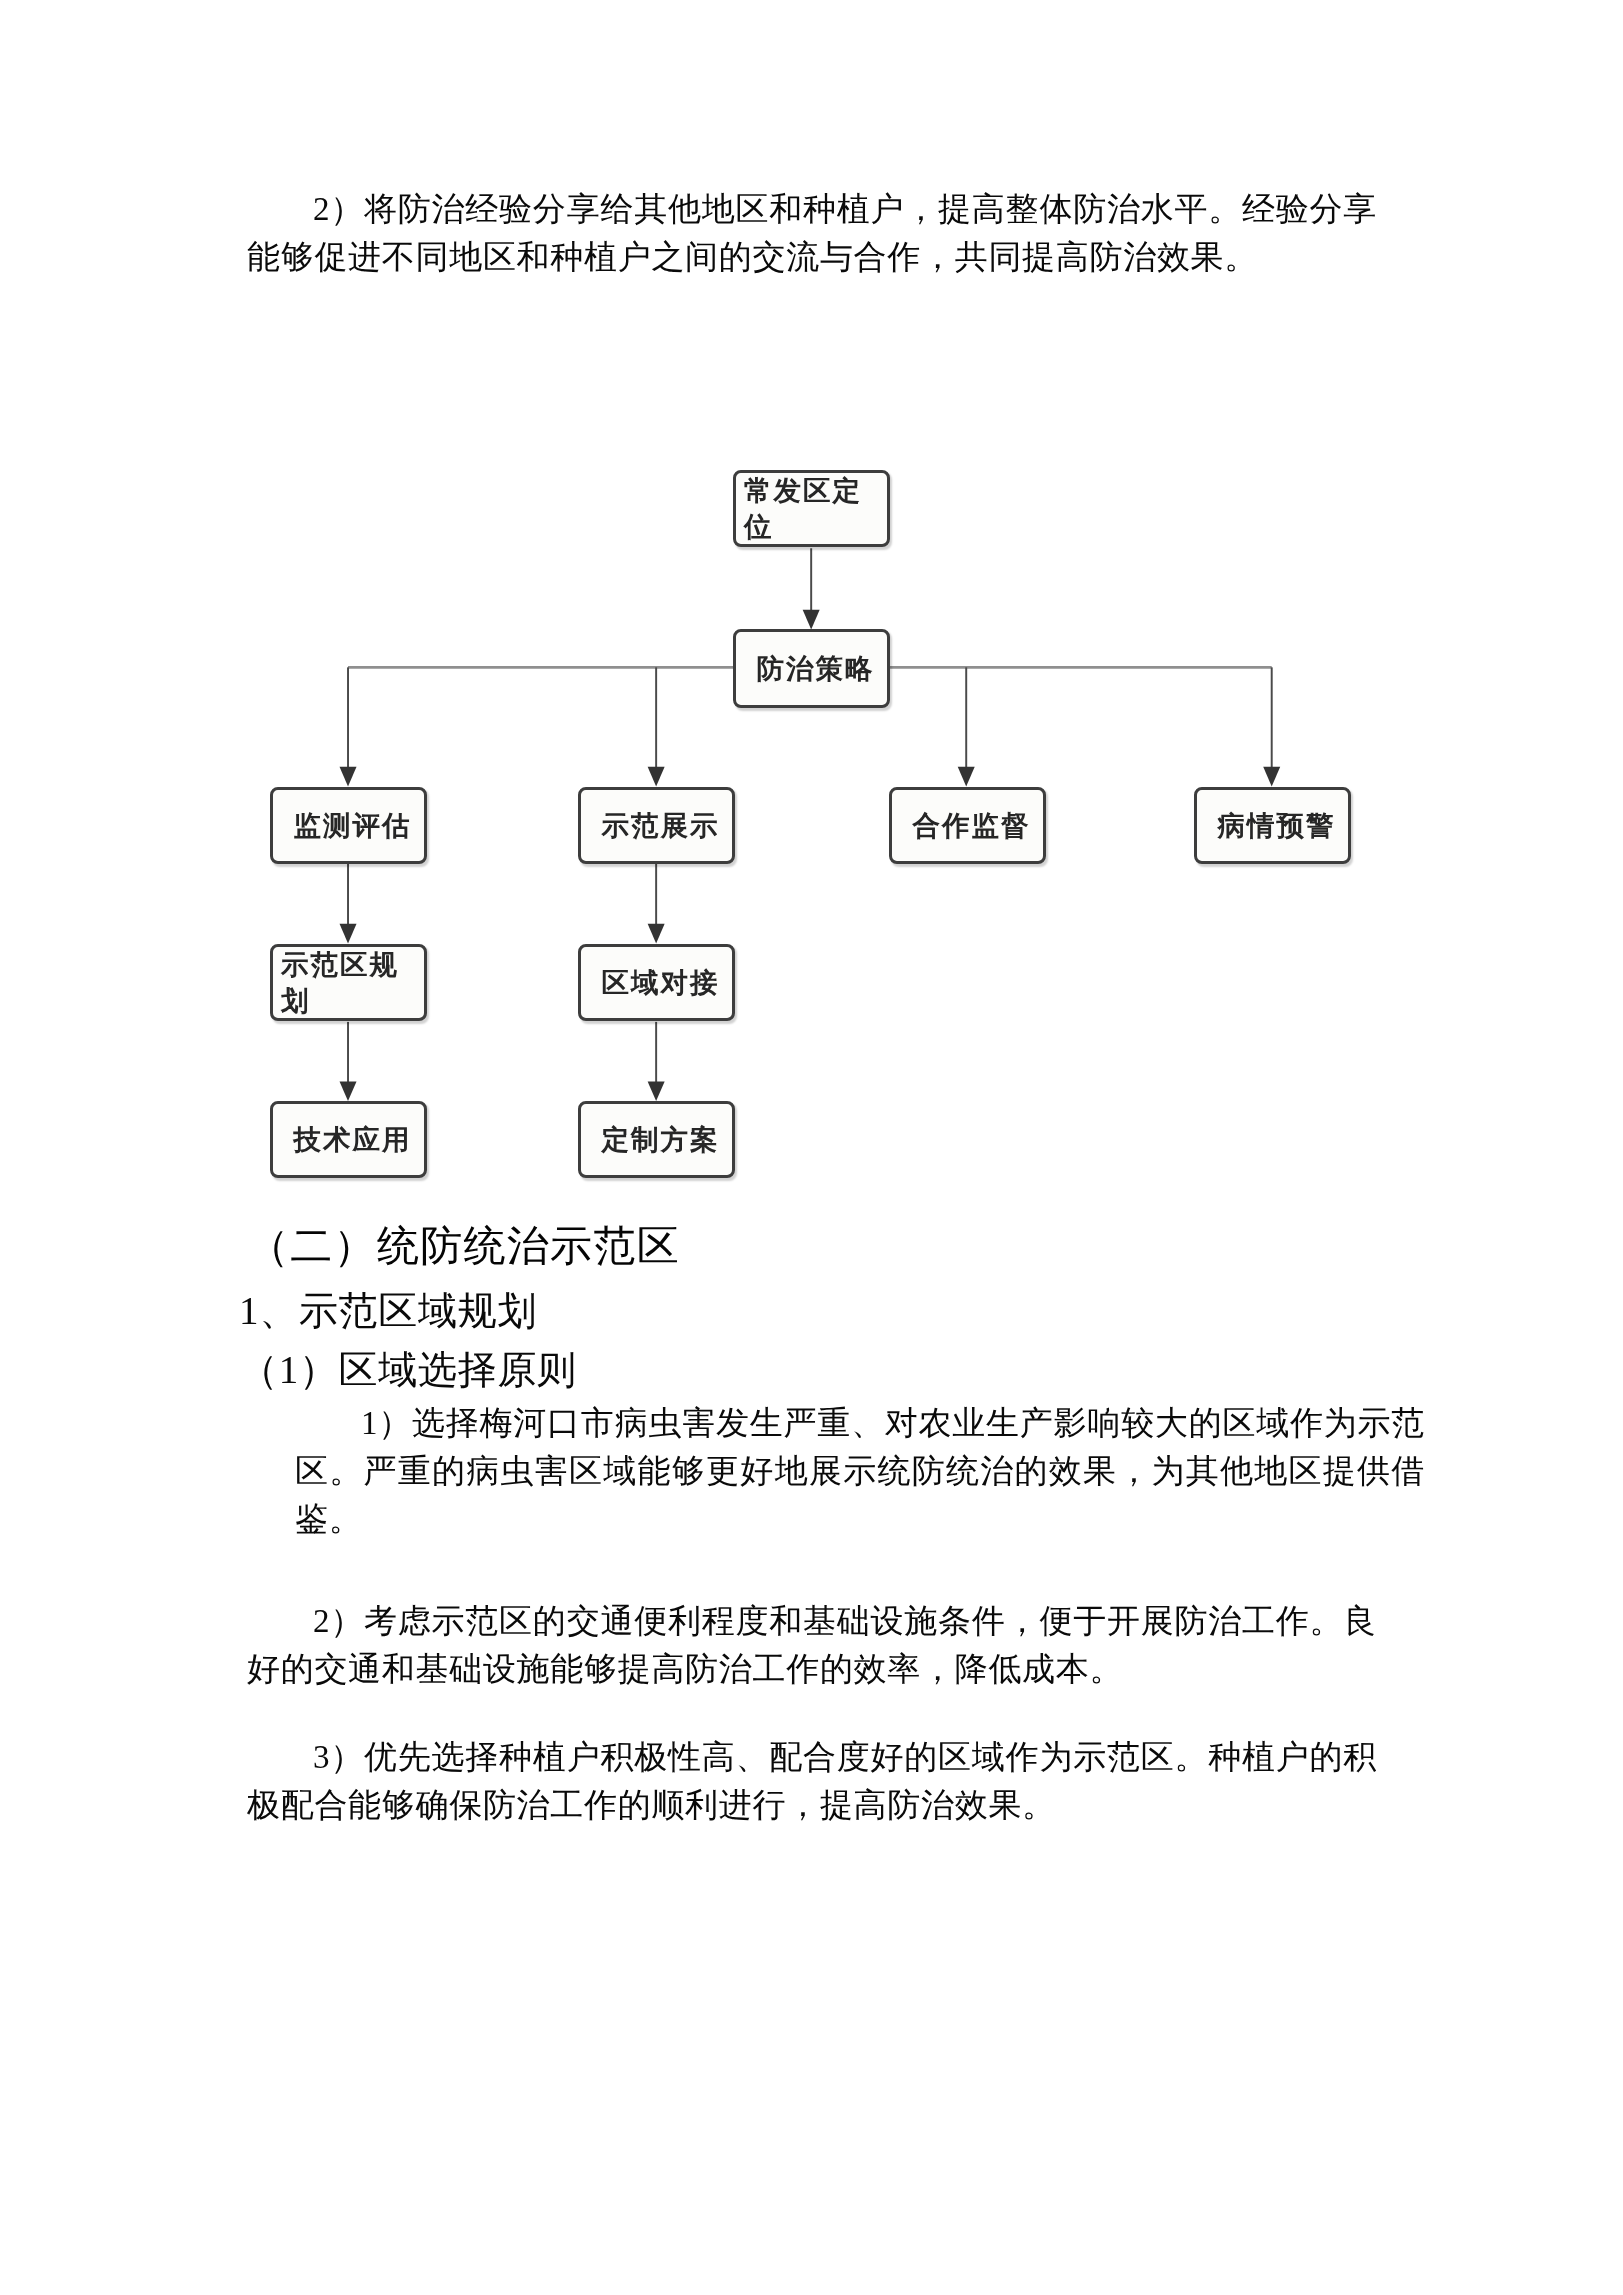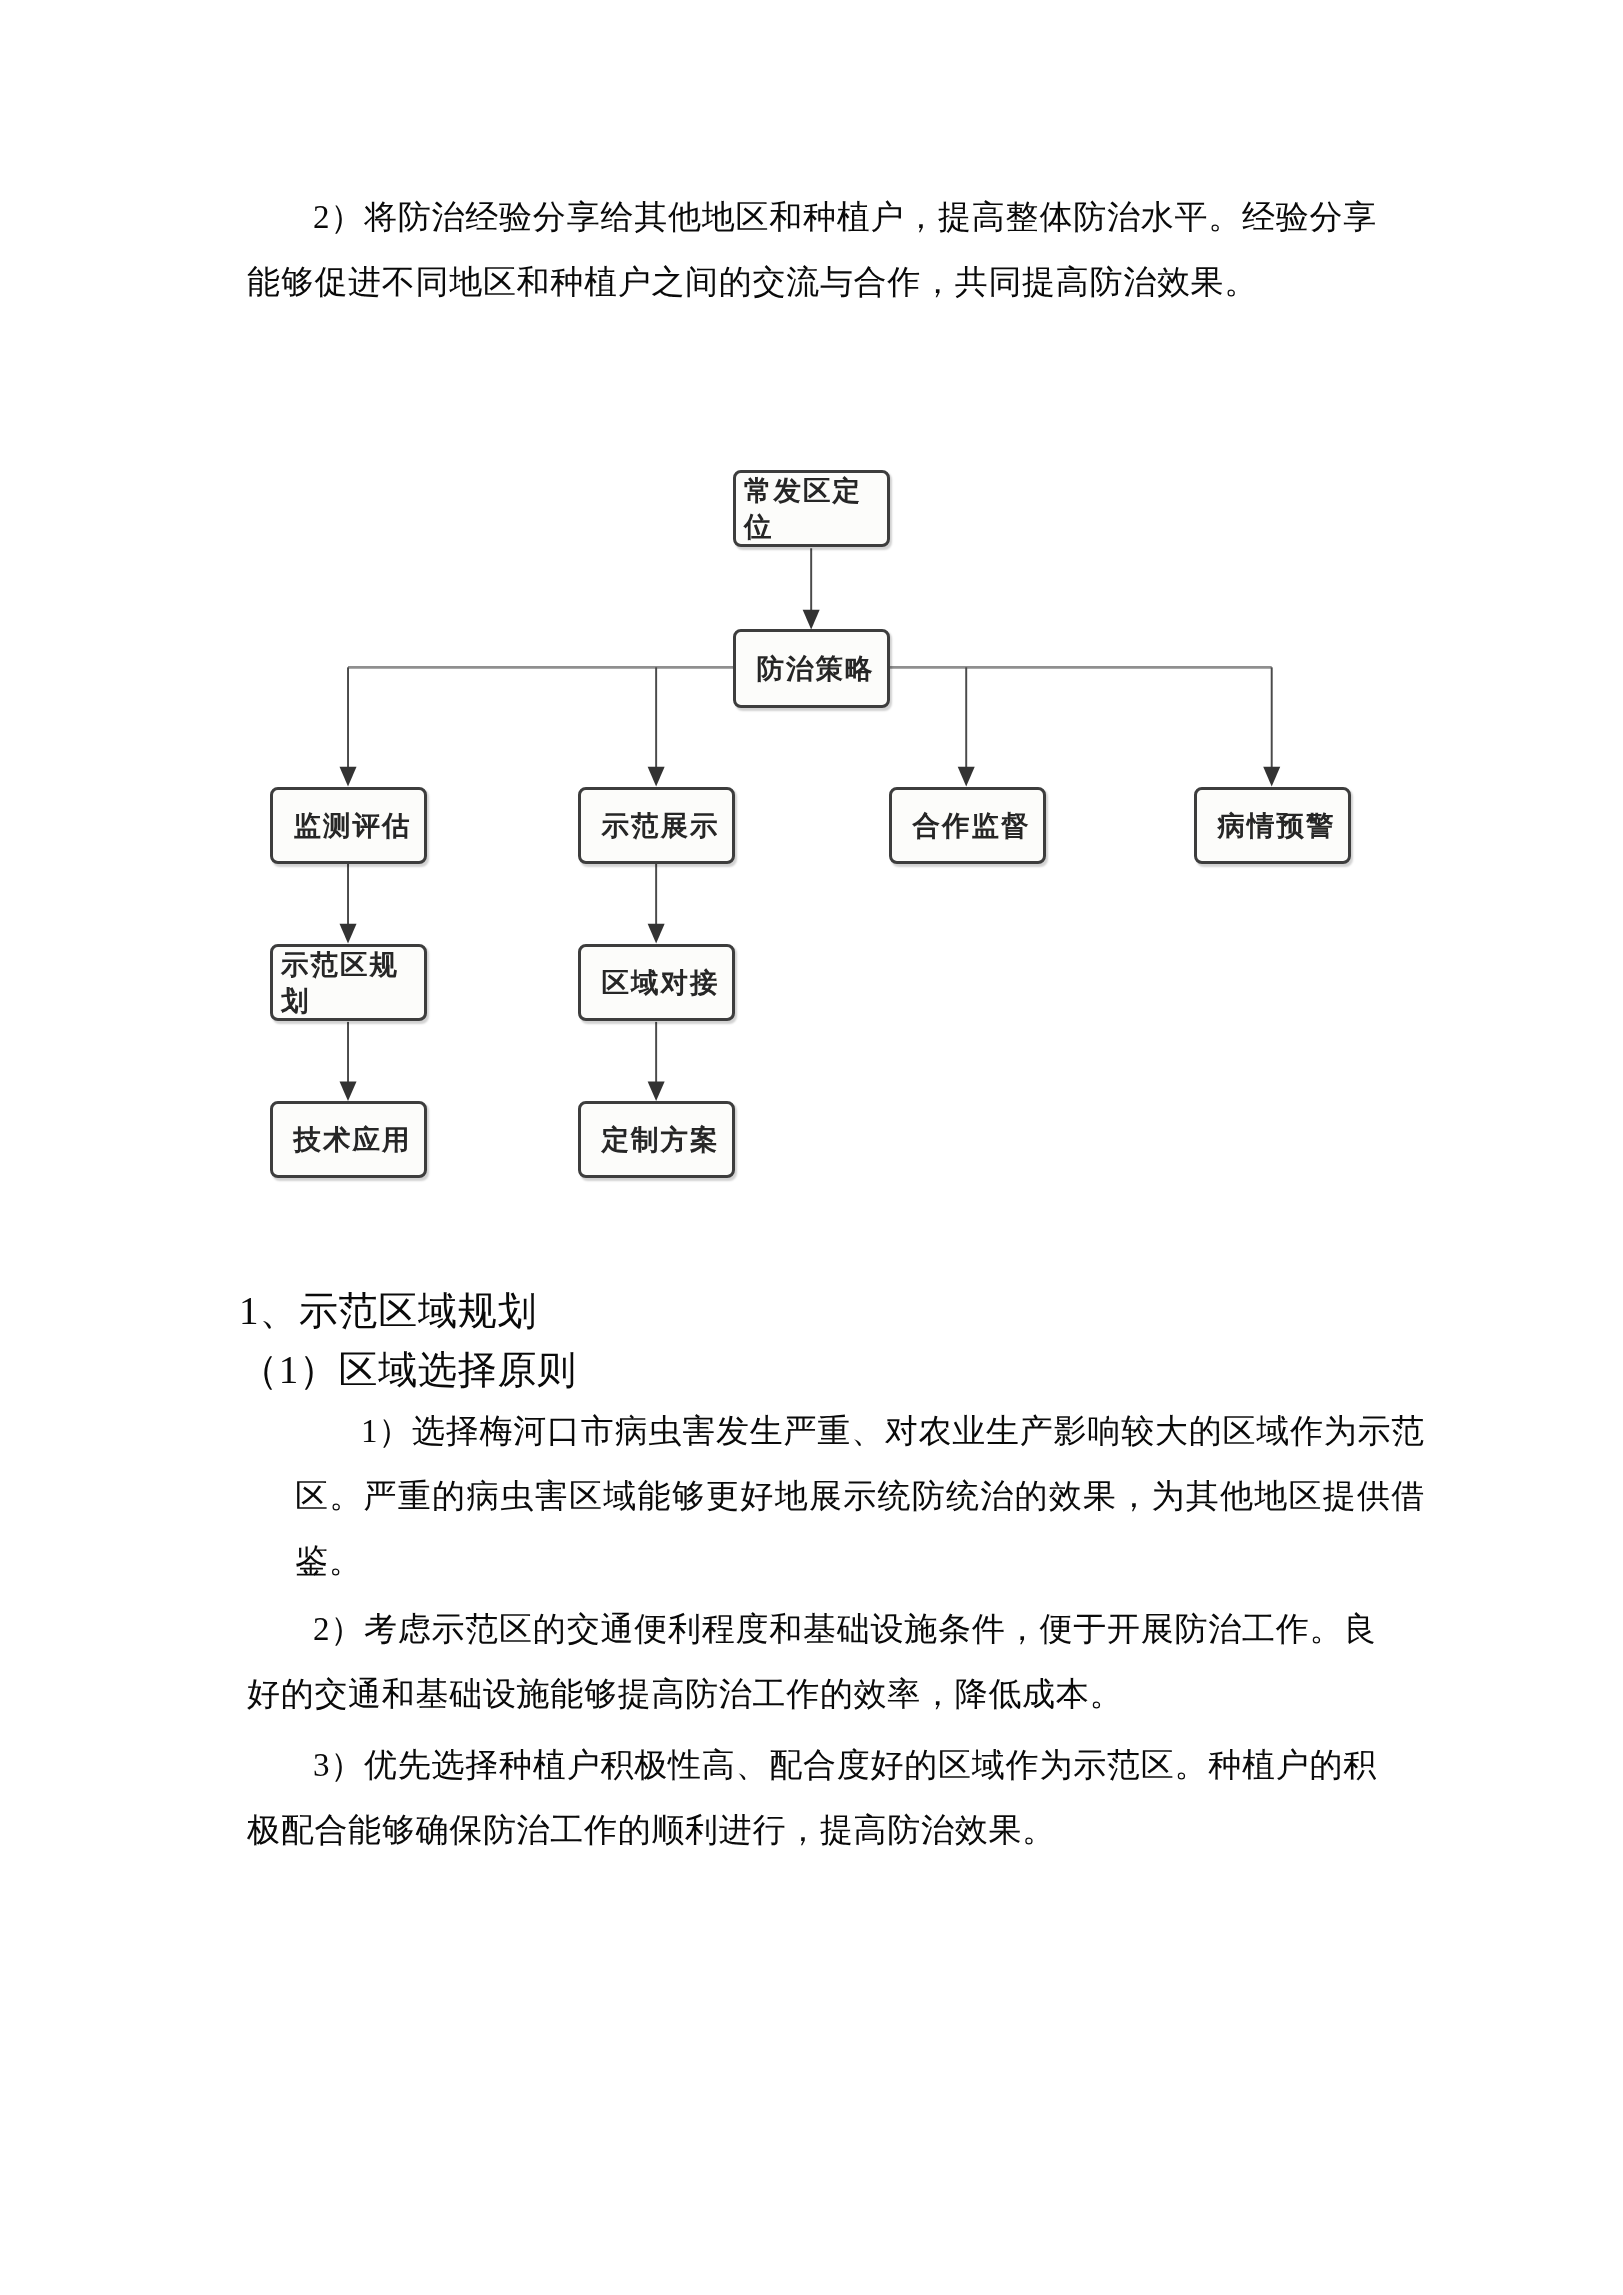--- a/index.html
+++ b/index.html
@@ -11,21 +11,21 @@
     font-family:"Liberation Serif","DejaVu Serif",serif;
     color:#0a0a0a;
     overflow:hidden;
   }
   
   .textblock{
     position:absolute;
     left:247px;
     width:1130px;
     font-size:33px;
-    line-height:65px;
+    line-height:48px;
     text-align:justify;
     text-justify:inter-character;
     letter-spacing:0.7px;
     color:#0a0a0a;
   }
   .indent{ text-indent:2em; }
   .heading{
     position:absolute;
     left:247px;
     width:1130px;
@@ -126,20 +126,21 @@
   <div class="flow-node n1">防治策略</div>
   <div class="flow-node n2">监测评估</div>
   <div class="flow-node n3">示范展示</div>
   <div class="flow-node n4">合作监督</div>
   <div class="flow-node n5">病情预警</div>
   <div class="flow-node n6">示范区规划</div>
   <div class="flow-node n7">区域对接</div>
   <div class="flow-node n8">技术应用</div>
   <div class="flow-node n9">定制方案</div>
 
+  <div class="heading h1">（二）统防统治示范区</div>
   <div class="subline s1">1、示范区域规划</div>
   <div class="subline s2">（1）区域选择原则</div>
 
   <div class="textblock indent p3">1）选择梅河口市病虫害发生严重、对农业生产影响较大的区域作为示范区。严重的病虫害区域能够更好地展示统防统治的效果，为其他地区提供借鉴。</div>
   <div class="textblock indent p4">2）考虑示范区的交通便利程度和基础设施条件，便于开展防治工作。良好的交通和基础设施能够提高防治工作的效率，降低成本。</div>
   <div class="textblock indent p5">3）优先选择种植户积极性高、配合度好的区域作为示范区。种植户的积极配合能够确保防治工作的顺利进行，提高防治效果。</div>
 
 </div>
 
 

